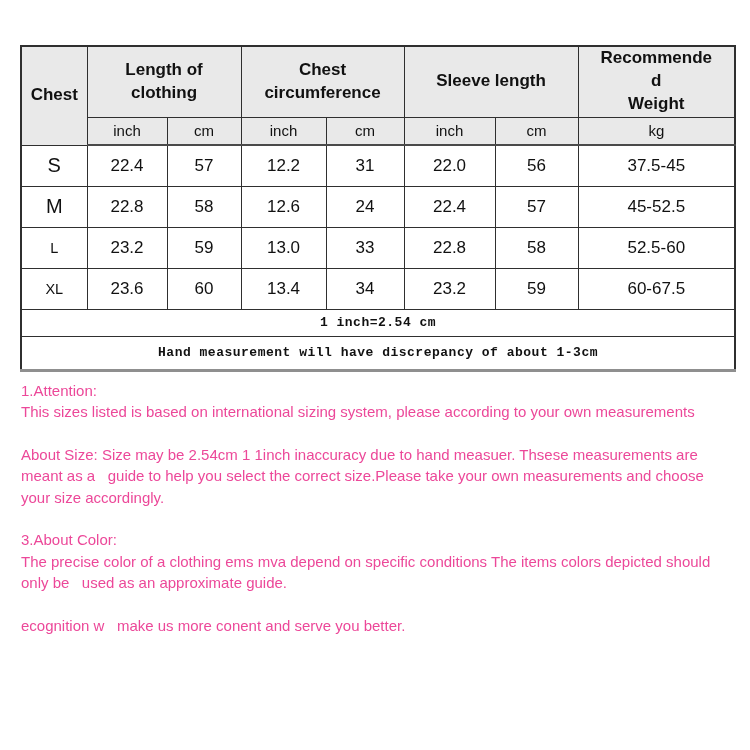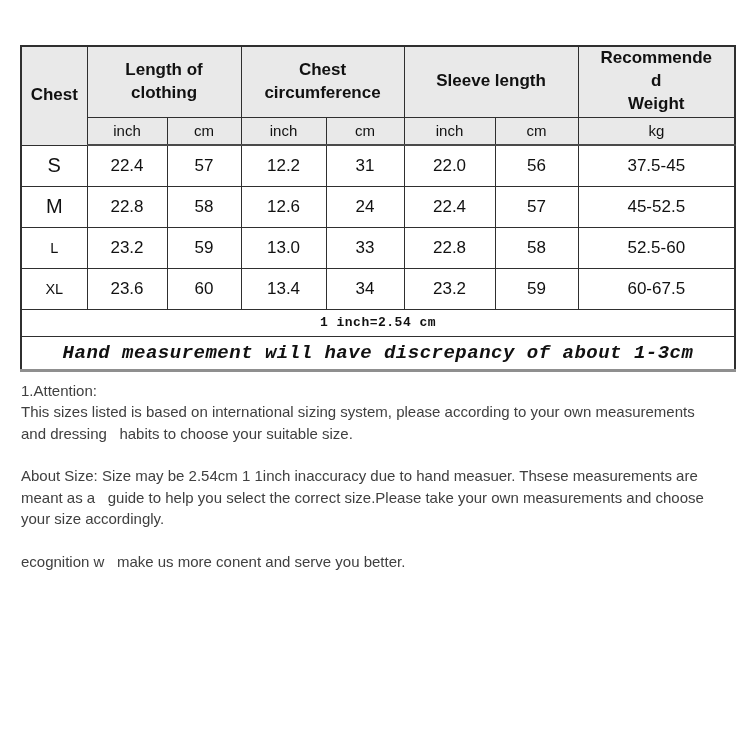--- a/index.html
+++ b/index.html
@@ -58,28 +58,28 @@
   tbody tr:nth-child(3) .size-cell,
   tbody tr:nth-child(4) .size-cell { font-size: 14.5px; }
 
   tfoot td.footnote {
     font-family: "Liberation Mono", "DejaVu Sans Mono", monospace;
     font-weight: bold;
     background: #ffffff;
     letter-spacing: 0.5px;
   }
   tfoot td.fn1 { height: 27px; font-size: 13px; margin-top: 32px; }
-  tfoot td.fn2 { height: 34px; font-size: 19px; font-style: italic; }
+  tfoot td.fn2 { height: 34px; font-size: 13px; }
 
   .notes {
     margin-top: 8px;
     margin-left: 1px;
     font-size: 15px;
     line-height: 21.5px;
-    color: #404040;
+    color: #ec4899;
     width: 712px;
   }
   .note-block { margin: 0 0 21px 0; }
   .note-line { white-space: pre-wrap; }
 </style>
 </head>
 <body>
 
 <div class="page">
 
@@ -165,25 +165,29 @@
       <tr>
         <td colspan="8" class="footnote fn2">Hand measurement will have discrepancy of about 1-3cm</td>
       </tr>
     </tfoot>
   </table>
 
   <div class="notes">
     <div class="note-block">
       <div class="note-line">1.Attention:</div>
       <div class="note-line">This sizes listed is based on international sizing system, please according to your own measurements</div>
-      <div class="note-line">and dressing   habits to choose your suitable size.</div>
     </div>
     <div class="note-block">
       <div class="note-line">About Size: Size may be 2.54cm 1 1inch inaccuracy due to hand measuer. Thsese measurements are</div>
       <div class="note-line">meant as a   guide to help you select the correct size.Please take your own measurements and choose</div>
       <div class="note-line">your size accordingly.</div>
+    </div>
+    <div class="note-block">
+      <div class="note-line">3.About Color:</div>
+      <div class="note-line">The precise color of a clothing ems mva depend on specific conditions The items colors depicted should</div>
+      <div class="note-line">only be   used as an approximate guide.</div>
     </div>
     <div class="note-block">
       <div class="note-line">ecognition w   make us more conent and serve you better.</div>
     </div>
   </div>
 
 </div>
 
 </body></html>

